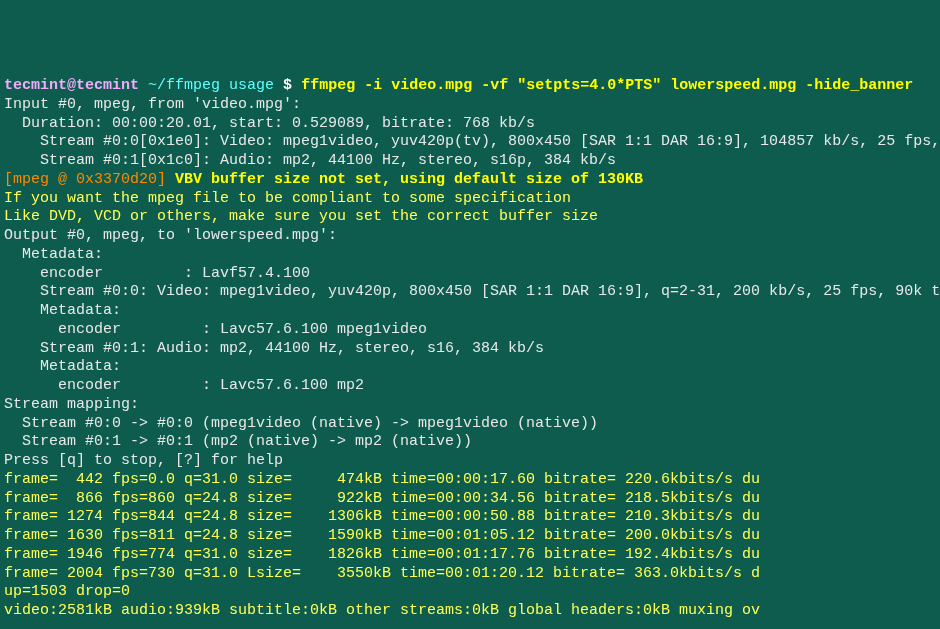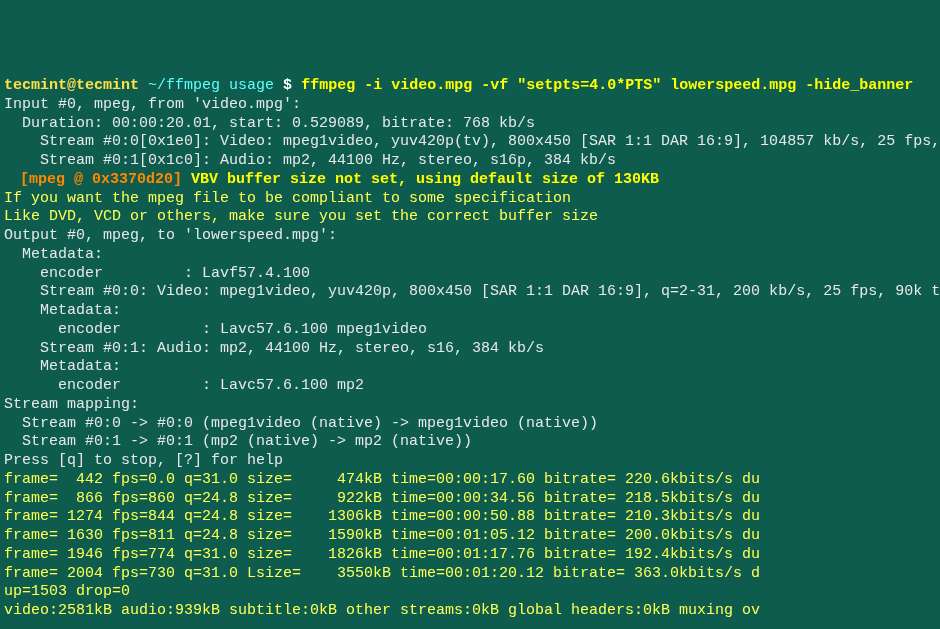--- a/index.html
+++ b/index.html
@@ -8,25 +8,25 @@
       background-color: #0d5c4d;
       font-family: 'Courier New', monospace;
       font-size: 15px;
       line-height: 1.25;
       color: #e8e8e8;
       white-space: pre;
       overflow: hidden;
       width: 932px;
       height: 625px;
     }
-    .bold-green { color: #fde047; font-weight: bold; }
+    .bold-green { color: #f0abfc; font-weight: bold; }
     .bold-cyan { color: #5fffff; font-weight: normal; }
     .bold-white { color: #ffffff; font-weight: bold; }
     .bold-yellow { color: #ffff00; font-weight: bold; }
-    .orange { color: #ff8800; font-weight: bold; margin-left: 16px; }
+    .orange { color: #ff8800; font-weight: normal; }
     .yellow { color: #ffff55; }
     .white { color: #e8e8e8; }
     .line { display: block; }
   </style>
 </head>
 <body>
 
 
 
 <span class="line"><span class="bold-green">tecmint@tecmint</span><span class="bold-white"> </span><span class="bold-cyan">~/ffmpeg usage</span><span class="bold-white"> <span>$</span> </span><span class="bold-yellow">ffmpeg -i video.mpg -vf "setpts=4.0*PTS" lowerspeed.mpg -hide_banner</span></span><span class="line white">Input #0, mpeg, from 'video.mpg':</span><span class="line white">  Duration: 00:00:20.01, start: 0.529089, bitrate: 768 kb/s</span><span class="line white">    Stream #0:0[0x1e0]: Video: mpeg1video, yuv420p(tv), 800x450 [SAR 1:1 DAR 16:9], 104857 kb/s, 25 fps, 25 tbr, 90k tbn, 25 tbc</span><span class="line white">    Stream #0:1[0x1c0]: Audio: mp2, 44100 Hz, stereo, s16p, 384 kb/s</span><span class="line"><span class="orange">[mpeg @ 0x3370d20]</span><span class="bold-yellow"> VBV buffer size not set, using default size of 130KB</span></span><span class="line yellow">If you want the mpeg file to be compliant to some specification</span><span class="line yellow">Like DVD, VCD or others, make sure you set the correct buffer size</span><span class="line white">Output #0, mpeg, to 'lowerspeed.mpg':</span><span class="line white">  Metadata:</span><span class="line white">    encoder         : Lavf57.4.100</span><span class="line white">    Stream #0:0: Video: mpeg1video, yuv420p, 800x450 [SAR 1:1 DAR 16:9], q=2-31, 200 kb/s, 25 fps, 90k tbn, 25 tbc</span><span class="line white">    Metadata:</span><span class="line white">      encoder         : Lavc57.6.100 mpeg1video</span><span class="line white">    Stream #0:1: Audio: mp2, 44100 Hz, stereo, s16, 384 kb/s</span><span class="line white">    Metadata:</span><span class="line white">      encoder         : Lavc57.6.100 mp2</span><span class="line white">Stream mapping:</span><span class="line white">  Stream #0:0 -&gt; #0:0 (mpeg1video (native) -&gt; mpeg1video (native))</span><span class="line white">  Stream #0:1 -&gt; #0:1 (mp2 (native) -&gt; mp2 (native))</span><span class="line white">Press [q] to stop, [?] for help</span><span class="line yellow">frame=  442 fps=0.0 q=31.0 size=     474kB time=00:00:17.60 bitrate= 220.6kbits/s du</span><span class="line yellow">frame=  866 fps=860 q=24.8 size=     922kB time=00:00:34.56 bitrate= 218.5kbits/s du</span><span class="line yellow">frame= 1274 fps=844 q=24.8 size=    1306kB time=00:00:50.88 bitrate= 210.3kbits/s du</span><span class="line yellow">frame= 1630 fps=811 q=24.8 size=    1590kB time=00:01:05.12 bitrate= 200.0kbits/s du</span><span class="line yellow">frame= 1946 fps=774 q=31.0 size=    1826kB time=00:01:17.76 bitrate= 192.4kbits/s du</span><span class="line yellow">frame= 2004 fps=730 q=31.0 Lsize=    3550kB time=00:01:20.12 bitrate= 363.0kbits/s d</span><span class="line yellow">up=1503 drop=0</span><span class="line yellow">video:2581kB audio:939kB subtitle:0kB other streams:0kB global headers:0kB muxing ov</span>

